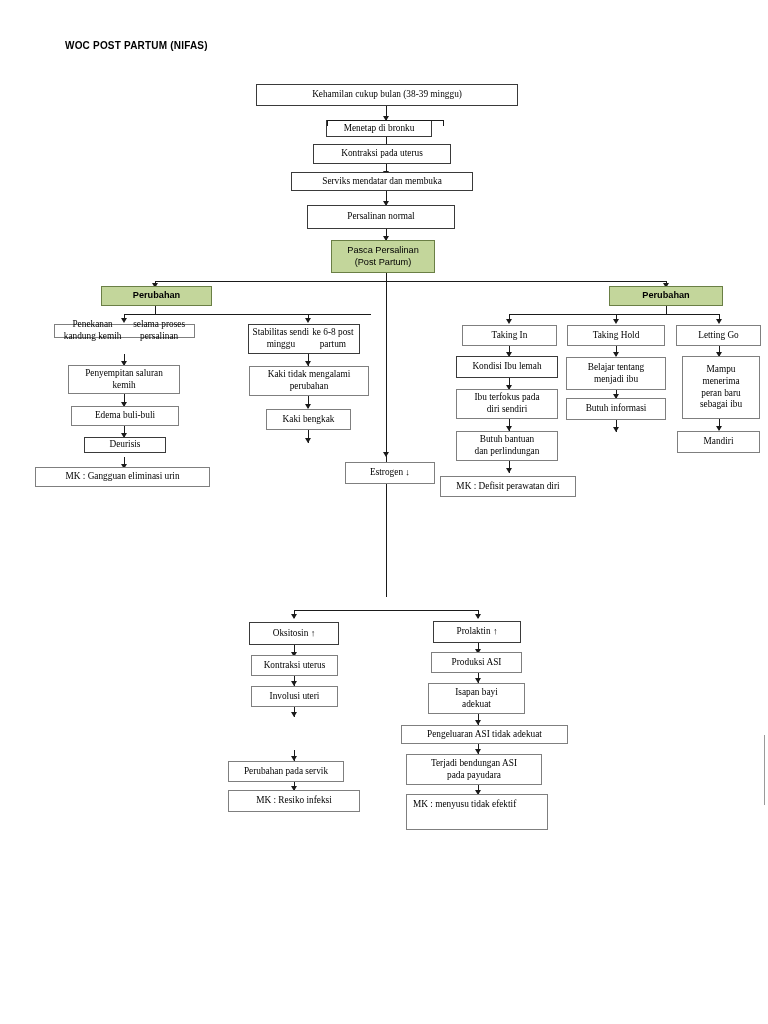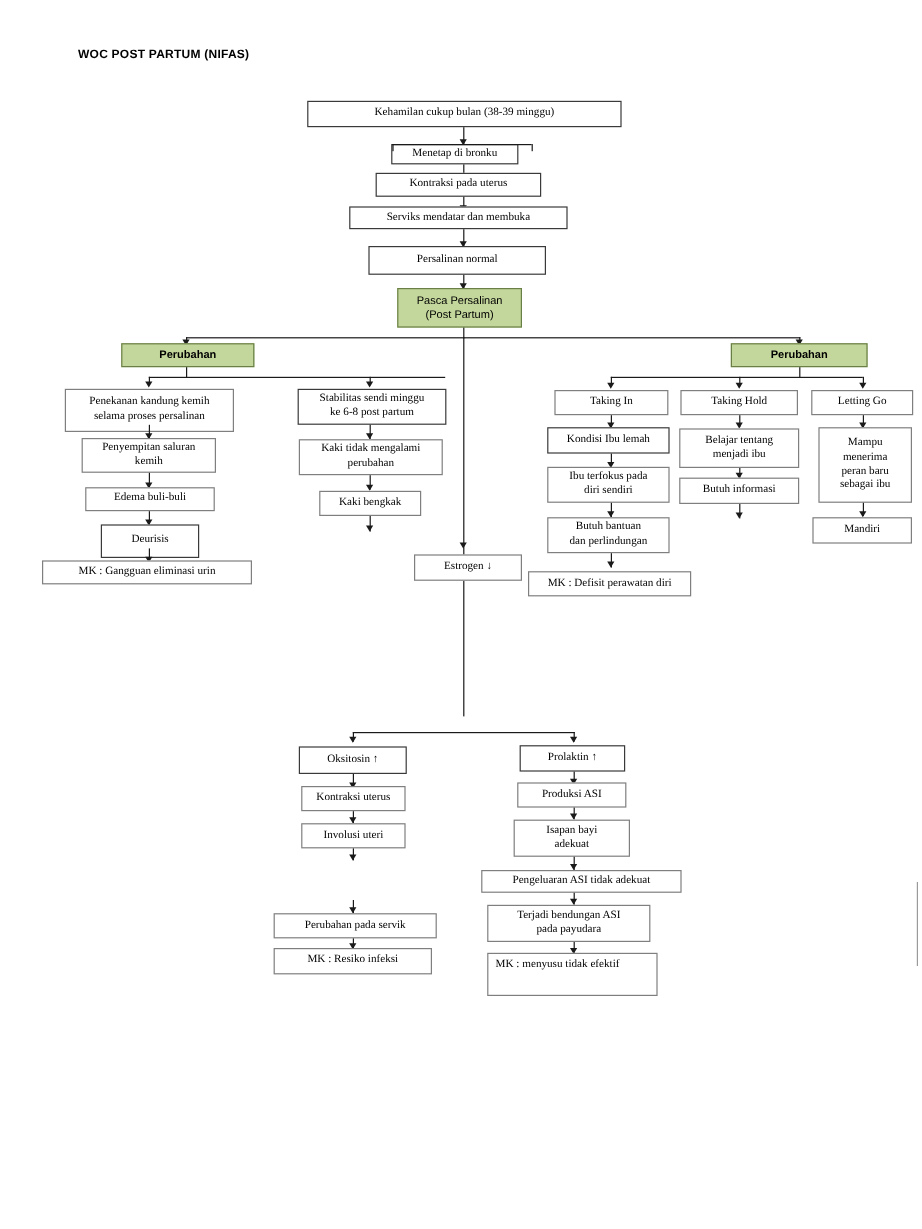--- a/index.html
+++ b/index.html
@@ -74,45 +74,45 @@
   <div class="vline" style="left:386px;top:281px;height:316px;"></div>
 
   <div class="box green" style="left:101px;top:286px;width:111px;height:20px;">Perubahan</div>
   <div class="vline" style="left:155px;top:306px;height:9px;"></div>
   <div class="hline" style="left:124px;top:314px;width:247px;"></div>
   <div class="vline" style="left:124px;top:314px;height:7px;"></div>
   <div class="arrow" style="left:121px;top:318px;"></div>
   <div class="vline" style="left:308px;top:314px;height:7px;"></div>
   <div class="arrow" style="left:305px;top:318px;"></div>
 
-  <div class="box" style="left:54px;top:324px;width:141px;height:36px;flex-direction:column;">
+  <div class="box" style="left:54px;top:324px;width:141px;height:14px;flex-direction:row;">
     <span>Penekanan kandung kemih</span>
     <span>selama proses persalinan</span>
   </div>
   <div class="vline" style="left:124px;top:354px;height:12px;"></div>
   <div class="arrow" style="left:121px;top:361px;"></div>
 
   <div class="box" style="left:68px;top:365px;width:112px;height:29px;flex-direction:column;">
     <span>Penyempitan saluran</span>
     <span>kemih</span>
   </div>
   <div class="vline" style="left:124px;top:394px;height:13px;"></div>
   <div class="arrow" style="left:121px;top:402px;"></div>
 
   <div class="box" style="left:71px;top:406px;width:108px;height:20px;">Edema buli-buli</div>
   <div class="vline" style="left:124px;top:426px;height:12px;"></div>
   <div class="arrow" style="left:121px;top:433px;"></div>
 
-  <div class="box dark" style="left:84px;top:437px;width:82px;height:28px;">Deurisis</div>
+  <div class="box dark" style="left:84px;top:437px;width:82px;height:16px;">Deurisis</div>
   <div class="vline" style="left:124px;top:457px;height:12px;"></div>
   <div class="arrow" style="left:121px;top:464px;"></div>
 
   <div class="box" style="left:35px;top:467px;width:175px;height:20px;">MK :  Gangguan eliminasi urin</div>
 
-  <div class="box dark" style="left:248px;top:324px;width:124px;height:30px;flex-direction:column;">
+  <div class="box dark" style="left:248px;top:324px;width:112px;height:30px;flex-direction:row;">
     <span>Stabilitas sendi minggu</span>
     <span>ke 6-8 post partum</span>
   </div>
   <div class="vline" style="left:308px;top:354px;height:12px;"></div>
   <div class="arrow" style="left:305px;top:361px;"></div>
 
   <div class="box" style="left:249px;top:366px;width:120px;height:30px;flex-direction:column;">
     <span>Kaki tidak mengalami</span>
     <span>perubahan</span>
   </div>
@@ -206,21 +206,21 @@
   <div class="vline" style="left:294px;top:676px;height:10px;"></div>
   <div class="arrow" style="left:291px;top:681px;"></div>
 
   <div class="box" style="left:251px;top:686px;width:87px;height:21px;">Involusi uteri</div>
   <div class="vline" style="left:294px;top:707px;height:10px;"></div>
   <div class="arrow" style="left:291px;top:712px;"></div>
 
   <div class="vline" style="left:294px;top:750px;height:11px;"></div>
   <div class="arrow" style="left:291px;top:756px;"></div>
 
-  <div class="box" style="left:228px;top:761px;width:136px;height:21px;">Perubahan pada servik</div>
+  <div class="box" style="left:228px;top:761px;width:116px;height:21px;">Perubahan pada servik</div>
   <div class="vline" style="left:294px;top:782px;height:9px;"></div>
   <div class="arrow" style="left:291px;top:786px;"></div>
 
   <div class="box" style="left:228px;top:790px;width:132px;height:22px;">MK : Resiko infeksi</div>
 
   <div class="box dark" style="left:433px;top:621px;width:88px;height:22px;">Prolaktin ↑</div>
   <div class="vline" style="left:478px;top:643px;height:11px;"></div>
   <div class="arrow" style="left:475px;top:649px;"></div>
 
   <div class="box" style="left:431px;top:652px;width:91px;height:21px;">Produksi ASI</div>

